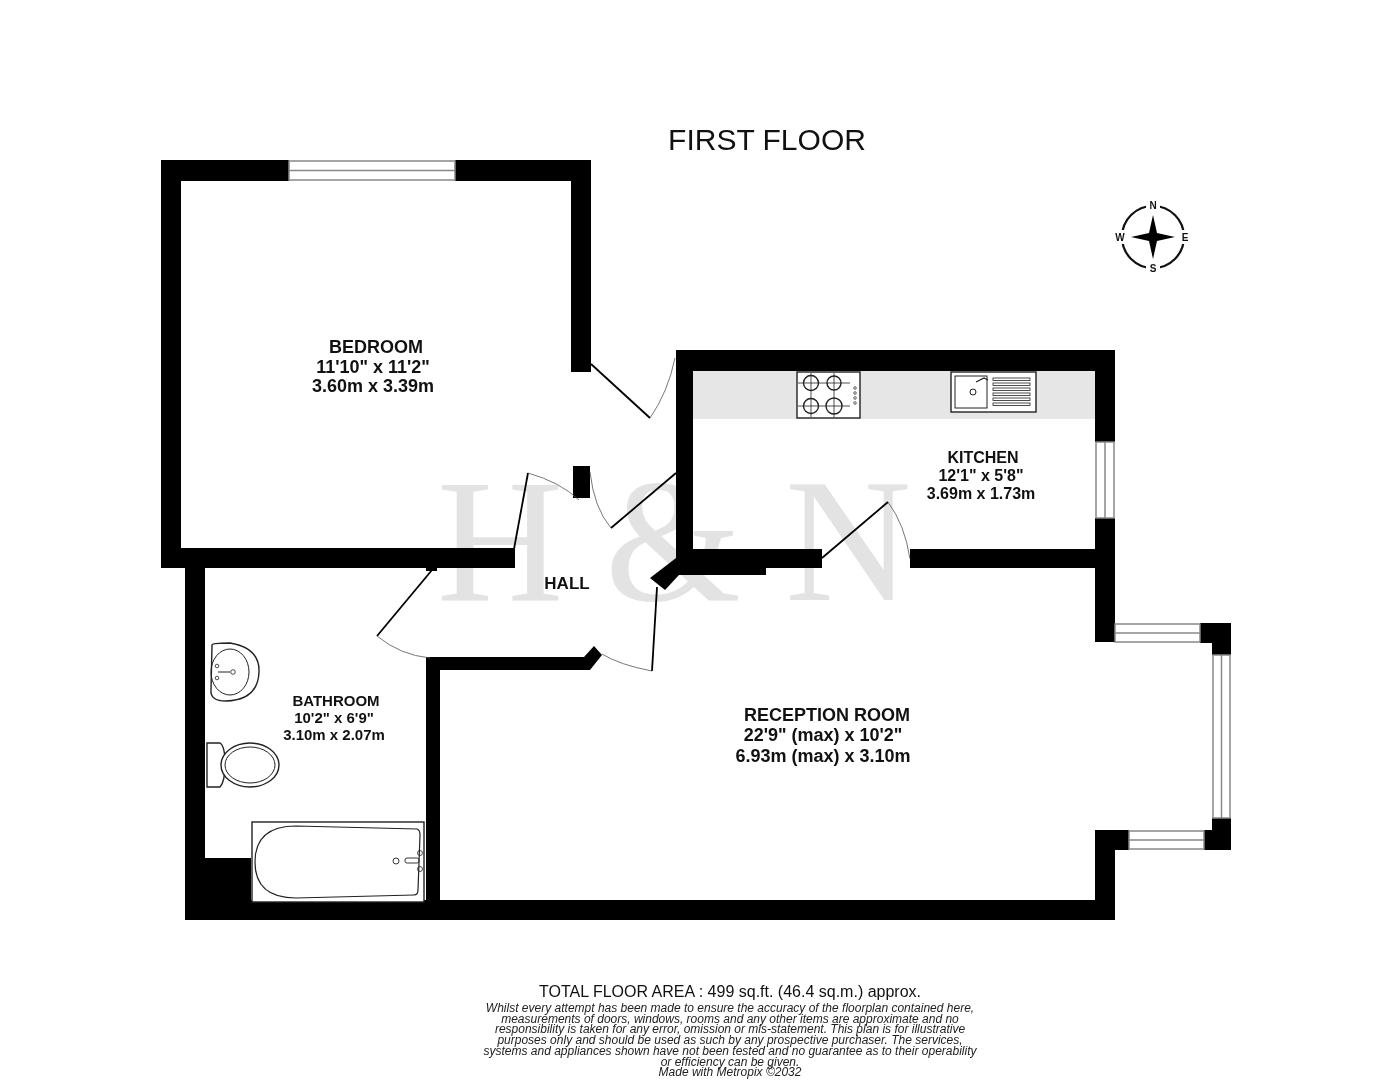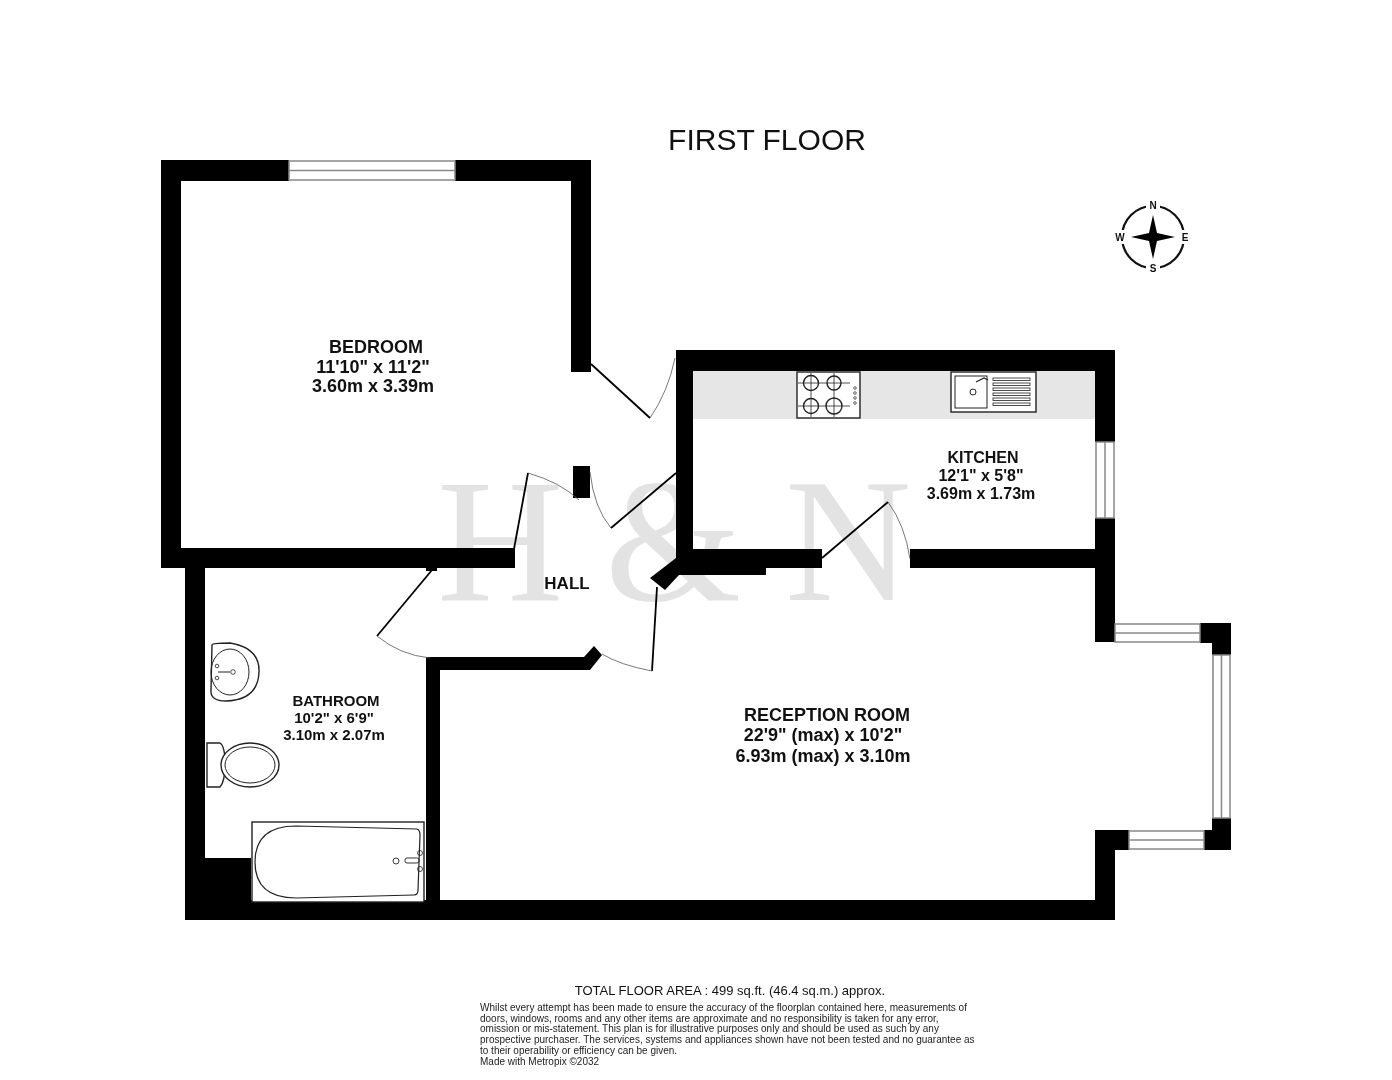--- a/index.html
+++ b/index.html
@@ -10,23 +10,23 @@
   .room-name { font-family: "Liberation Sans", sans-serif; font-weight: bold; fill: #111; }
   .room-dim { font-family: "Liberation Sans", sans-serif; font-weight: bold; fill: #111; }
   .watermark { font-family: "Liberation Serif", serif; fill: #e3e3e3; font-size: 175px; }
   .wall { fill: #000; }
   .win { fill: #fff; stroke: #888; stroke-width: 1.5; }
   .door { stroke: #000; stroke-width: 1.8; fill: none; }
   .swing { stroke: #555; stroke-width: 0.8; fill: none; }
   .fix { stroke: #222; stroke-width: 1.4; fill: #fff; }
   .compass-letter { font-family: "Liberation Sans", sans-serif; font-weight: bold; font-size: 10px; fill: #111; }
   .footer-area { position: absolute; left: 440px; width: 580px; top: 983px; text-align: center;
-                 font-size: 13px; color: #111; }
-  .footer-disclaimer { position: absolute; left: 480px; width: 500px; top: 1003px; 
-                       font-size: 10px; line-height: 10.7px; color: #222; }
+                 font-size: 16px; color: #111; }
+  .footer-disclaimer { position: absolute; left: 480px; width: 500px; top: 1003px; text-align: center;
+                       font-size: 12px; line-height: 10.7px; color: #222; font-style: italic; }
   .footer-made { display: block; }
 </style>
 </head>
 <body>
 
 <svg id="plan" viewBox="0 0 1392 1080" xmlns="http://www.w3.org/2000/svg">
 
   <text class="title" x="767" y="150" text-anchor="middle">FIRST FLOOR</text>
 
   <g>

